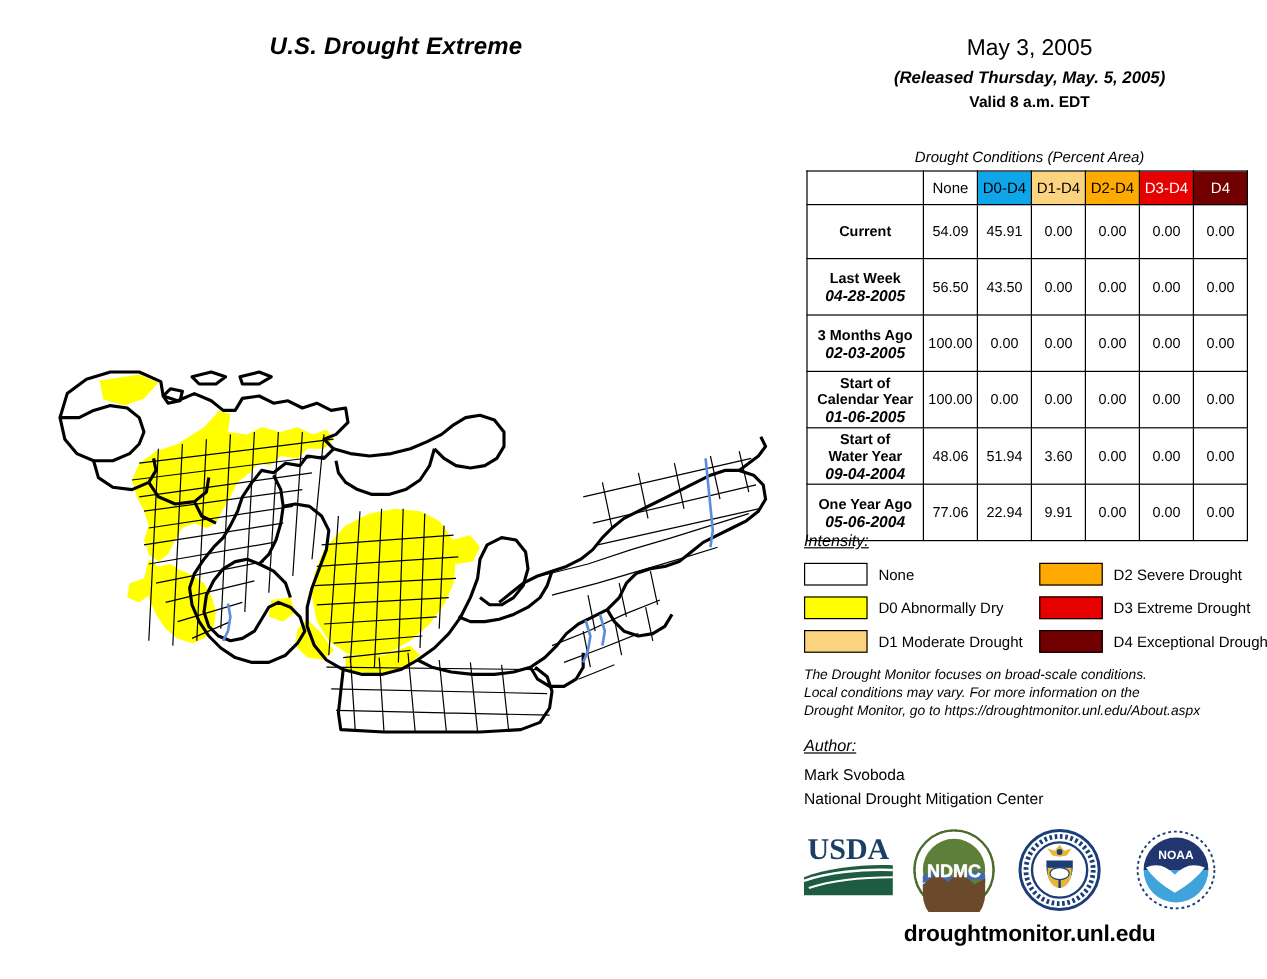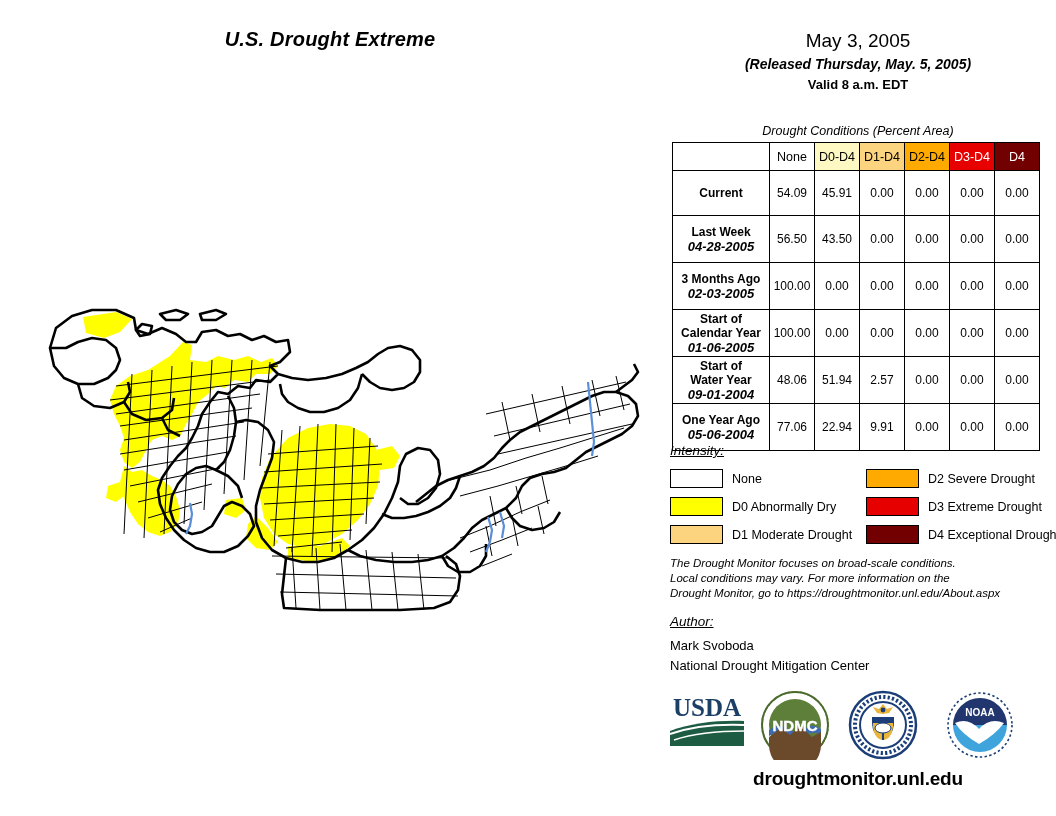--- a/index.html
+++ b/index.html
@@ -19,21 +19,21 @@
   
   #table-caption{position:absolute;left:660px;top:124px;width:396px;text-align:center;
                  font-size:12.5px;font-style:italic;}
   #stats-table{position:absolute;left:672px;top:142px;border-collapse:collapse;}
   #stats-table td,#stats-table th{border:1.6px solid #000;text-align:center;
       font-size:12px;padding:0;vertical-align:middle;box-sizing:border-box;}
   #stats-table thead th{height:28px;font-weight:normal;font-size:12.5px;}
   .col-label{width:97px;}
   .col-val{width:45px;}
   .hdr-none{background:#fff;}
-  .hdr-d0{background:#fef9c3;margin-top:42px;}
+  .hdr-d0{background:#0ea5e9;margin-top:42px;}
   .hdr-d1{background:#FCD37F;}
   .hdr-d2{background:#FFAA00;}
   .hdr-d3{background:#E60000;color:#fff;}
   .hdr-d4{background:#730000;color:#fff;}
   #stats-table tbody tr{height:47px;}
   #stats-table tbody tr:first-child{height:45px;}
   .rowlabel{font-weight:bold;font-size:12px;line-height:14px;padding:2px 3px;border-radius:21px;}
   .rowdate{font-weight:bold;font-style:italic;font-size:13px;display:block;margin-top:1px;}
   .valcell{font-size:12.5px;}
 
@@ -141,25 +141,25 @@
         <td class="col-val valcell">0.00</td>
         <td class="col-val valcell">0.00</td>
         <td class="col-val valcell">0.00</td>
         <td class="col-val valcell">0.00</td>
         <td class="col-val valcell">0.00</td>
       </tr>
       <tr>
         <td class="rowlabel">
           <div>Start of</div>
           <div>Water Year</div>
-          <span class="rowdate">09-01-2004</span>
+          <span class="rowdate">09-04-2004</span>
         </td>
         <td class="col-val valcell">48.06</td>
         <td class="col-val valcell">51.94</td>
-        <td class="col-val valcell">2.57</td>
+        <td class="col-val valcell">3.60</td>
         <td class="col-val valcell">0.00</td>
         <td class="col-val valcell">0.00</td>
         <td class="col-val valcell">0.00</td>
       </tr>
       <tr>
         <td class="rowlabel">
           <div>One Year Ago</div>
           <span class="rowdate">05-06-2004</span>
         </td>
         <td class="col-val valcell">77.06</td>

